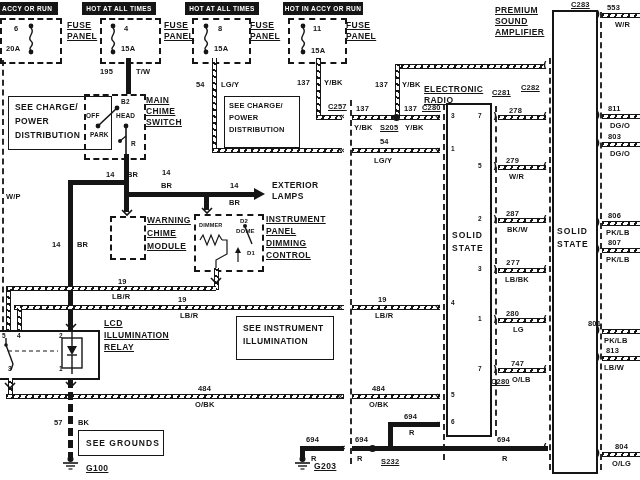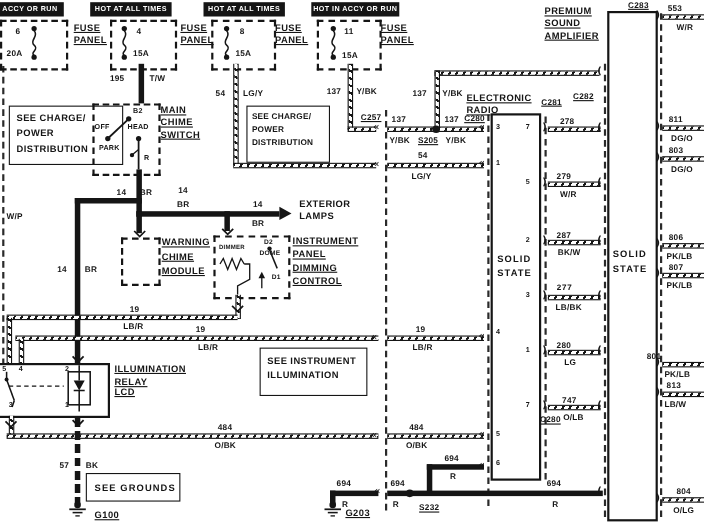--- a/index.html
+++ b/index.html
@@ -222,21 +222,21 @@
     <line x1="74" y1="2" x2="74" y2="16" stroke="#151515" stroke-width="1.4"></line>
     <polygon points="69,16 79,16 74,25" fill="#151515"></polygon>
     <line x1="69" y1="25" x2="79" y2="25" stroke="#151515" stroke-width="1.4"></line>
     <line x1="74" y1="25" x2="74" y2="44" stroke="#151515" stroke-width="1.4"></line>
   </svg>
   <span class="lbl" style="left:2px;top:332px;font-size:6.5px;">5</span>
   <span class="lbl" style="left:17px;top:332px;font-size:6.5px;">4</span>
   <span class="lbl" style="left:59px;top:332px;font-size:6.5px;">2</span>
   <span class="lbl" style="left:8px;top:365px;font-size:6.5px;">3</span>
   <span class="lbl" style="left:59px;top:365px;font-size:6.5px;">1</span>
-  <span class="lbl big u" style="left:104px;top:318px;margin-top:33px;">LCD</span>
+  <span class="lbl big u" style="left:104px;top:318px;">LCD</span>
   <span class="lbl big u" style="left:104px;top:330px;">ILLUMINATION</span>
   <span class="lbl big u" style="left:104px;top:342px;">RELAY</span>
 
   <div class="xv" style="left:8px;top:378px;height:18px;"></div>
   <div class="xh" style="left:6px;top:394px;width:338px;"></div>
   <div class="xh" style="left:352px;top:394px;width:88px;"></div>
   <span class="lbl" style="left:198px;top:384px;">484</span>
   <span class="lbl" style="left:195px;top:400px;">O/BK</span>
   <span class="lbl" style="left:372px;top:384px;">484</span>
   <span class="lbl" style="left:369px;top:400px;">O/BK</span>

